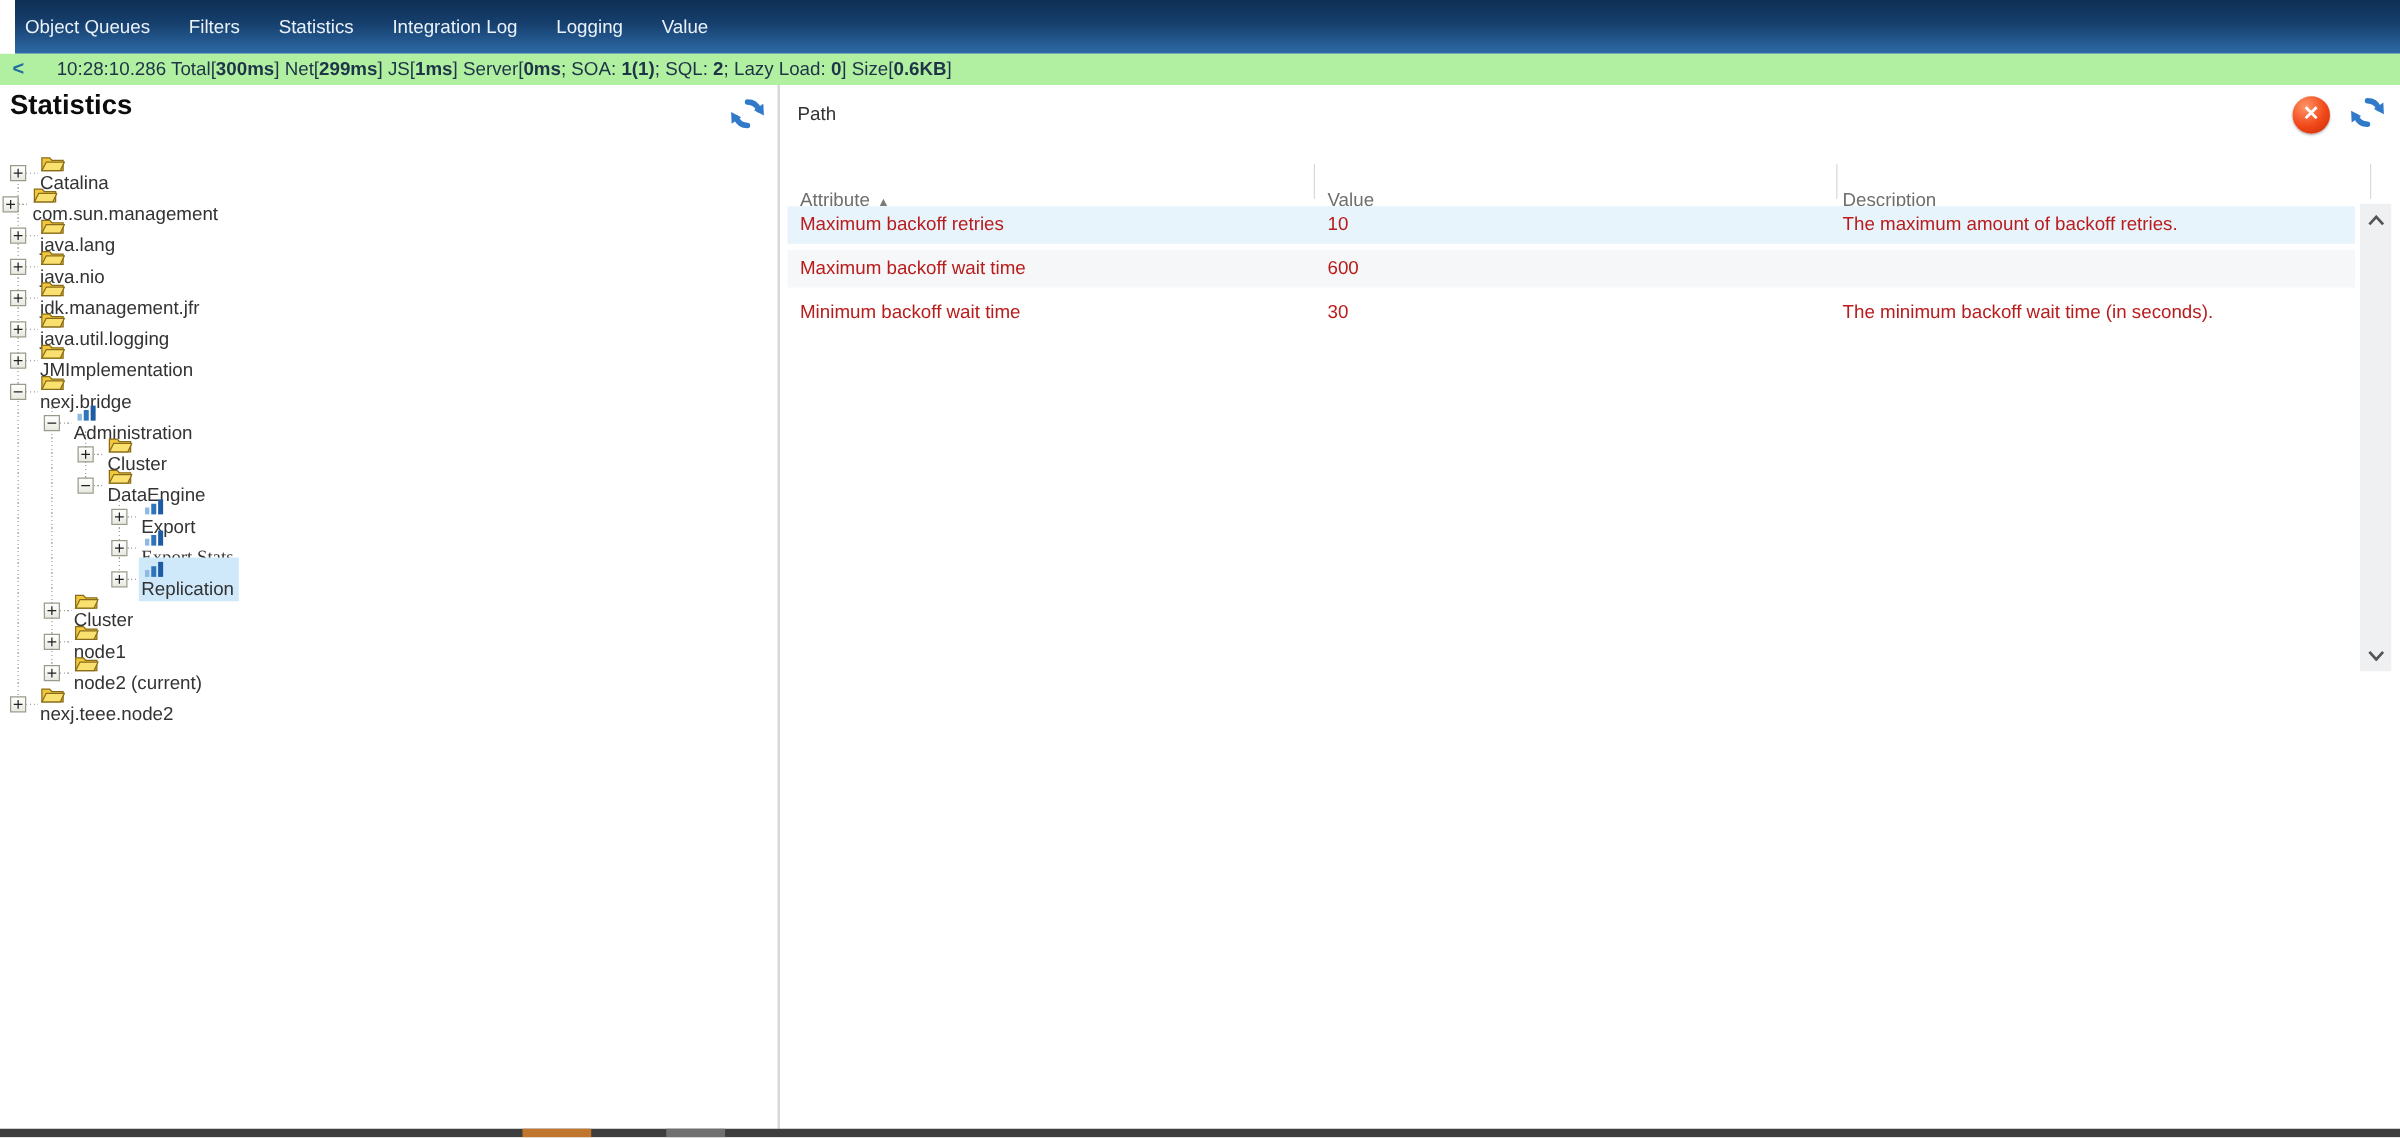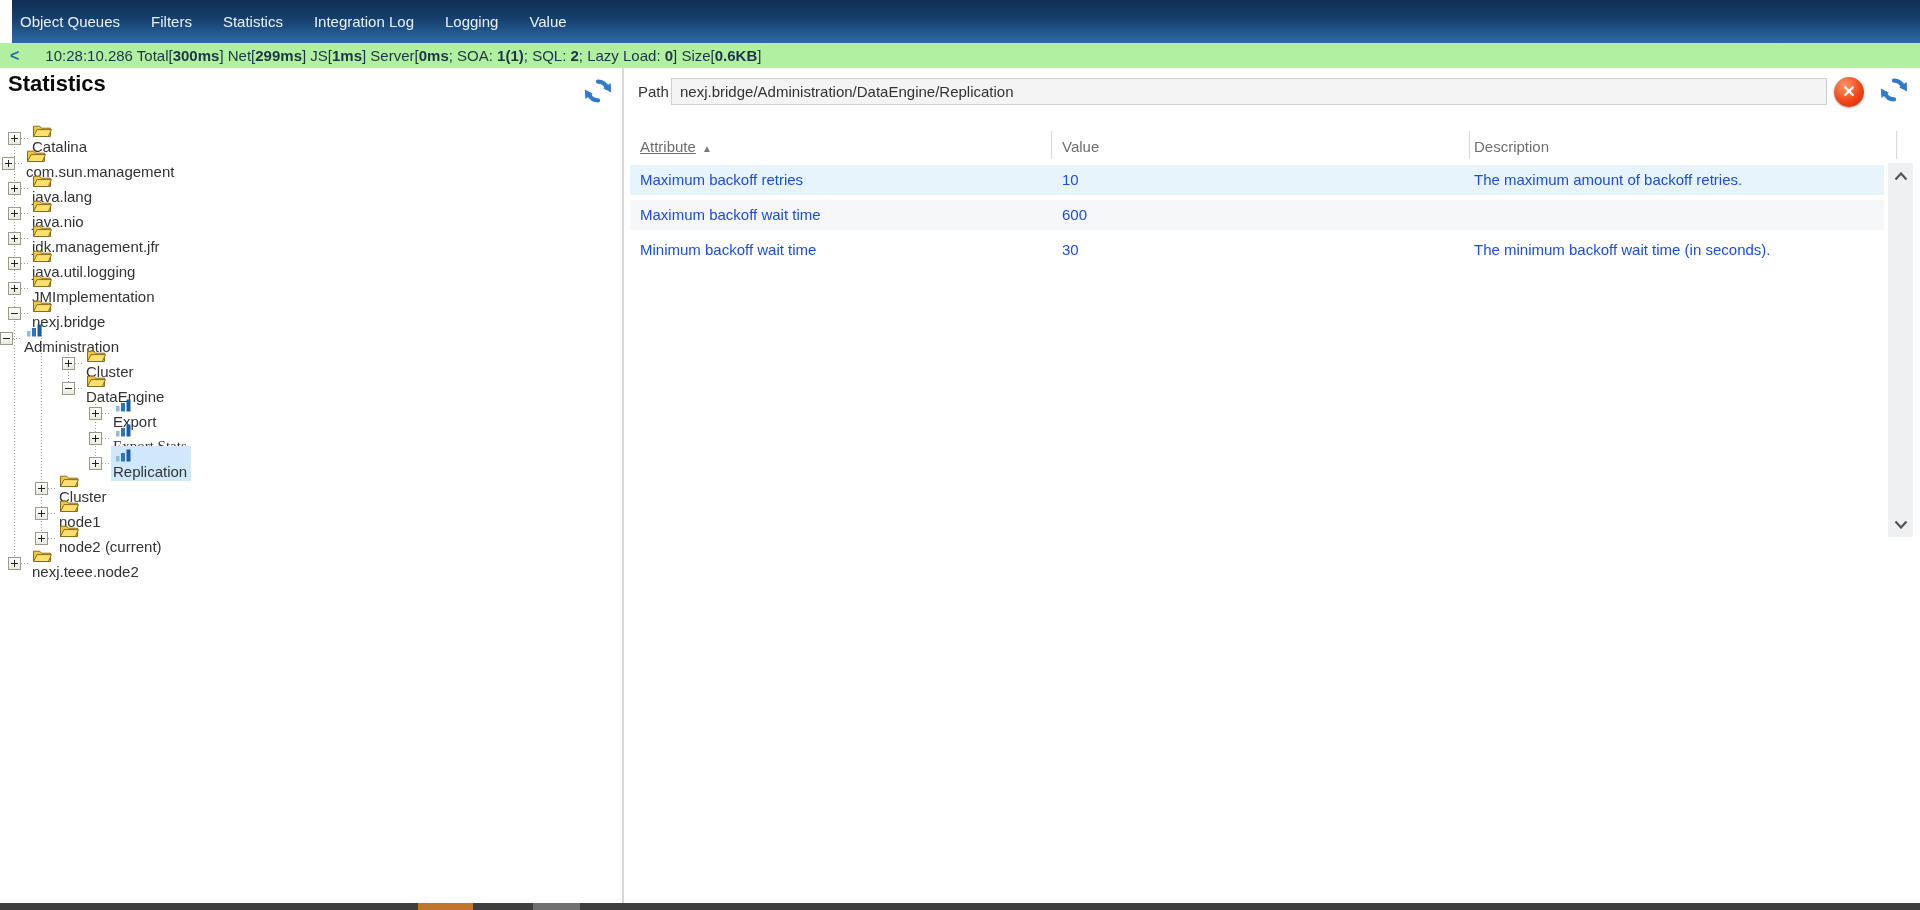--- a/index.html
+++ b/index.html
@@ -61,27 +61,27 @@
     font-size:15px; color:#333; padding:0 8px; outline:none;
   }
   .close-btn {
     position:absolute; left:1834px; top:77px; width:30px; height:30px; border-radius:50%;
     background:radial-gradient(circle at 35% 28%, #ff9468, #f04718 55%, #c62a07);
     color:#fff; font-size:16px; font-weight:bold; text-align:center; line-height:29px;
     cursor:pointer; box-shadow:0 1px 2px rgba(0,0,0,.35);
   }
 
   
-  .col-header { position:absolute; top:132px; height:30px; line-height:30px; font-size:15px; color:#6e6e6e; cursor:pointer; }
+  .col-header { position:absolute; top:146px; height:30px; line-height:30px; font-size:15px; color:#6e6e6e; cursor:pointer; }
   .col-header .sort { font-size:10px; color:#7a7a7a; margin-left:6px; }
   .col-header.sorted { text-decoration:underline; }
   .col-sep { position:absolute; top:131px; width:1px; height:28px; background:#d9d9d9; }
 
   .rows { position:absolute; left:630px; top:165px; width:1254px; }
-  .t-row { position:relative; height:30px; margin-bottom:5px; font-size:15px; color:#1d4ed8; }
+  .t-row { position:relative; height:30px; margin-bottom:5px; font-size:15px; color:#b91c1c; }
   .t-cell { position:absolute; top:0; height:30px; line-height:30px; white-space:nowrap; }
   .cell-attr { left:10px; } .cell-value { left:432px; } .cell-desc { left:844px; }
 
   
   .scrollbar { position:absolute; left:1888px; top:163px; width:25px; height:374px; background:#eff0f1; }
   .scroll-btn { position:absolute; left:0; width:25px; height:22px; display:flex; align-items:center; justify-content:center; cursor:pointer; }
   .scroll-up { top:2px; } .scroll-down { bottom:2px; }
 
   
   .bottom-strip { position:absolute; left:0; top:903px; width:1920px; height:7px; background:#3e3e3e; }
@@ -220,21 +220,21 @@
         <span class="node">
           <span class="tree-icon">
             <svg viewBox="0 0 20 16" width="20" height="16">
               <path d="M1.5 4.2 h6.2 l1.8 2 h9 v8.3 h-17 z" fill="#f3c73c" stroke="#8a6d1a" stroke-width="1"></path>
               <path d="M1.5 14.5 L5 7.6 h14.5 l-3.2 6.9 z" fill="#fae06e" stroke="#8a6d1a" stroke-width="1"></path>
             </svg>
           </span>
           <span>nexj.bridge</span>
         </span>
       </div>
-      <div class="tree-row" style="">
+      <div class="tree-row" style="padding-left: 35px;">
         <span class="toggle"></span>
         <span class="hdots"></span>
         <span class="node">
           <span class="tree-icon">
             <svg viewBox="0 0 20 16" width="20" height="16">
               <rect x="3" y="9" width="3.5" height="5.5" fill="#8fb9e2"></rect>
               <rect x="8" y="6" width="4" height="8.5" fill="#2e74ba"></rect>
               <rect x="13.5" y="2.5" width="4" height="12" fill="#1d5ca3"></rect>
             </svg>
           </span>
@@ -359,21 +359,20 @@
             </svg>
           </span>
           <span>nexj.teee.node2</span>
         </span>
       </div>
     </div>
 
   <div class="v-divider"></div>
 
   <div class="path-label">Path</div>
-  <input class="path-input" type="text" value="nexj.bridge/Administration/DataEngine/Replication" style="">
   <div class="close-btn">✕</div>
   <div class="icon-btn refresh-right">
     <svg viewBox="0 0 32 32" width="30" height="30">
       <path d="M16 6 a10.5 10.5 0 0 1 9.6 6.5" fill="none" stroke="#3179c9" stroke-width="4.6" stroke-linecap="round"></path>
       <polygon points="29.5,7.5 30,17.5 21.5,13" fill="#3179c9"></polygon>
       <path d="M16 26 a10.5 10.5 0 0 1 -9.6 -6.5" fill="none" stroke="#3179c9" stroke-width="4.6" stroke-linecap="round"></path>
       <polygon points="2.5,24.5 2,14.5 10.5,19" fill="#3179c9"></polygon>
     </svg>
   </div>
 

